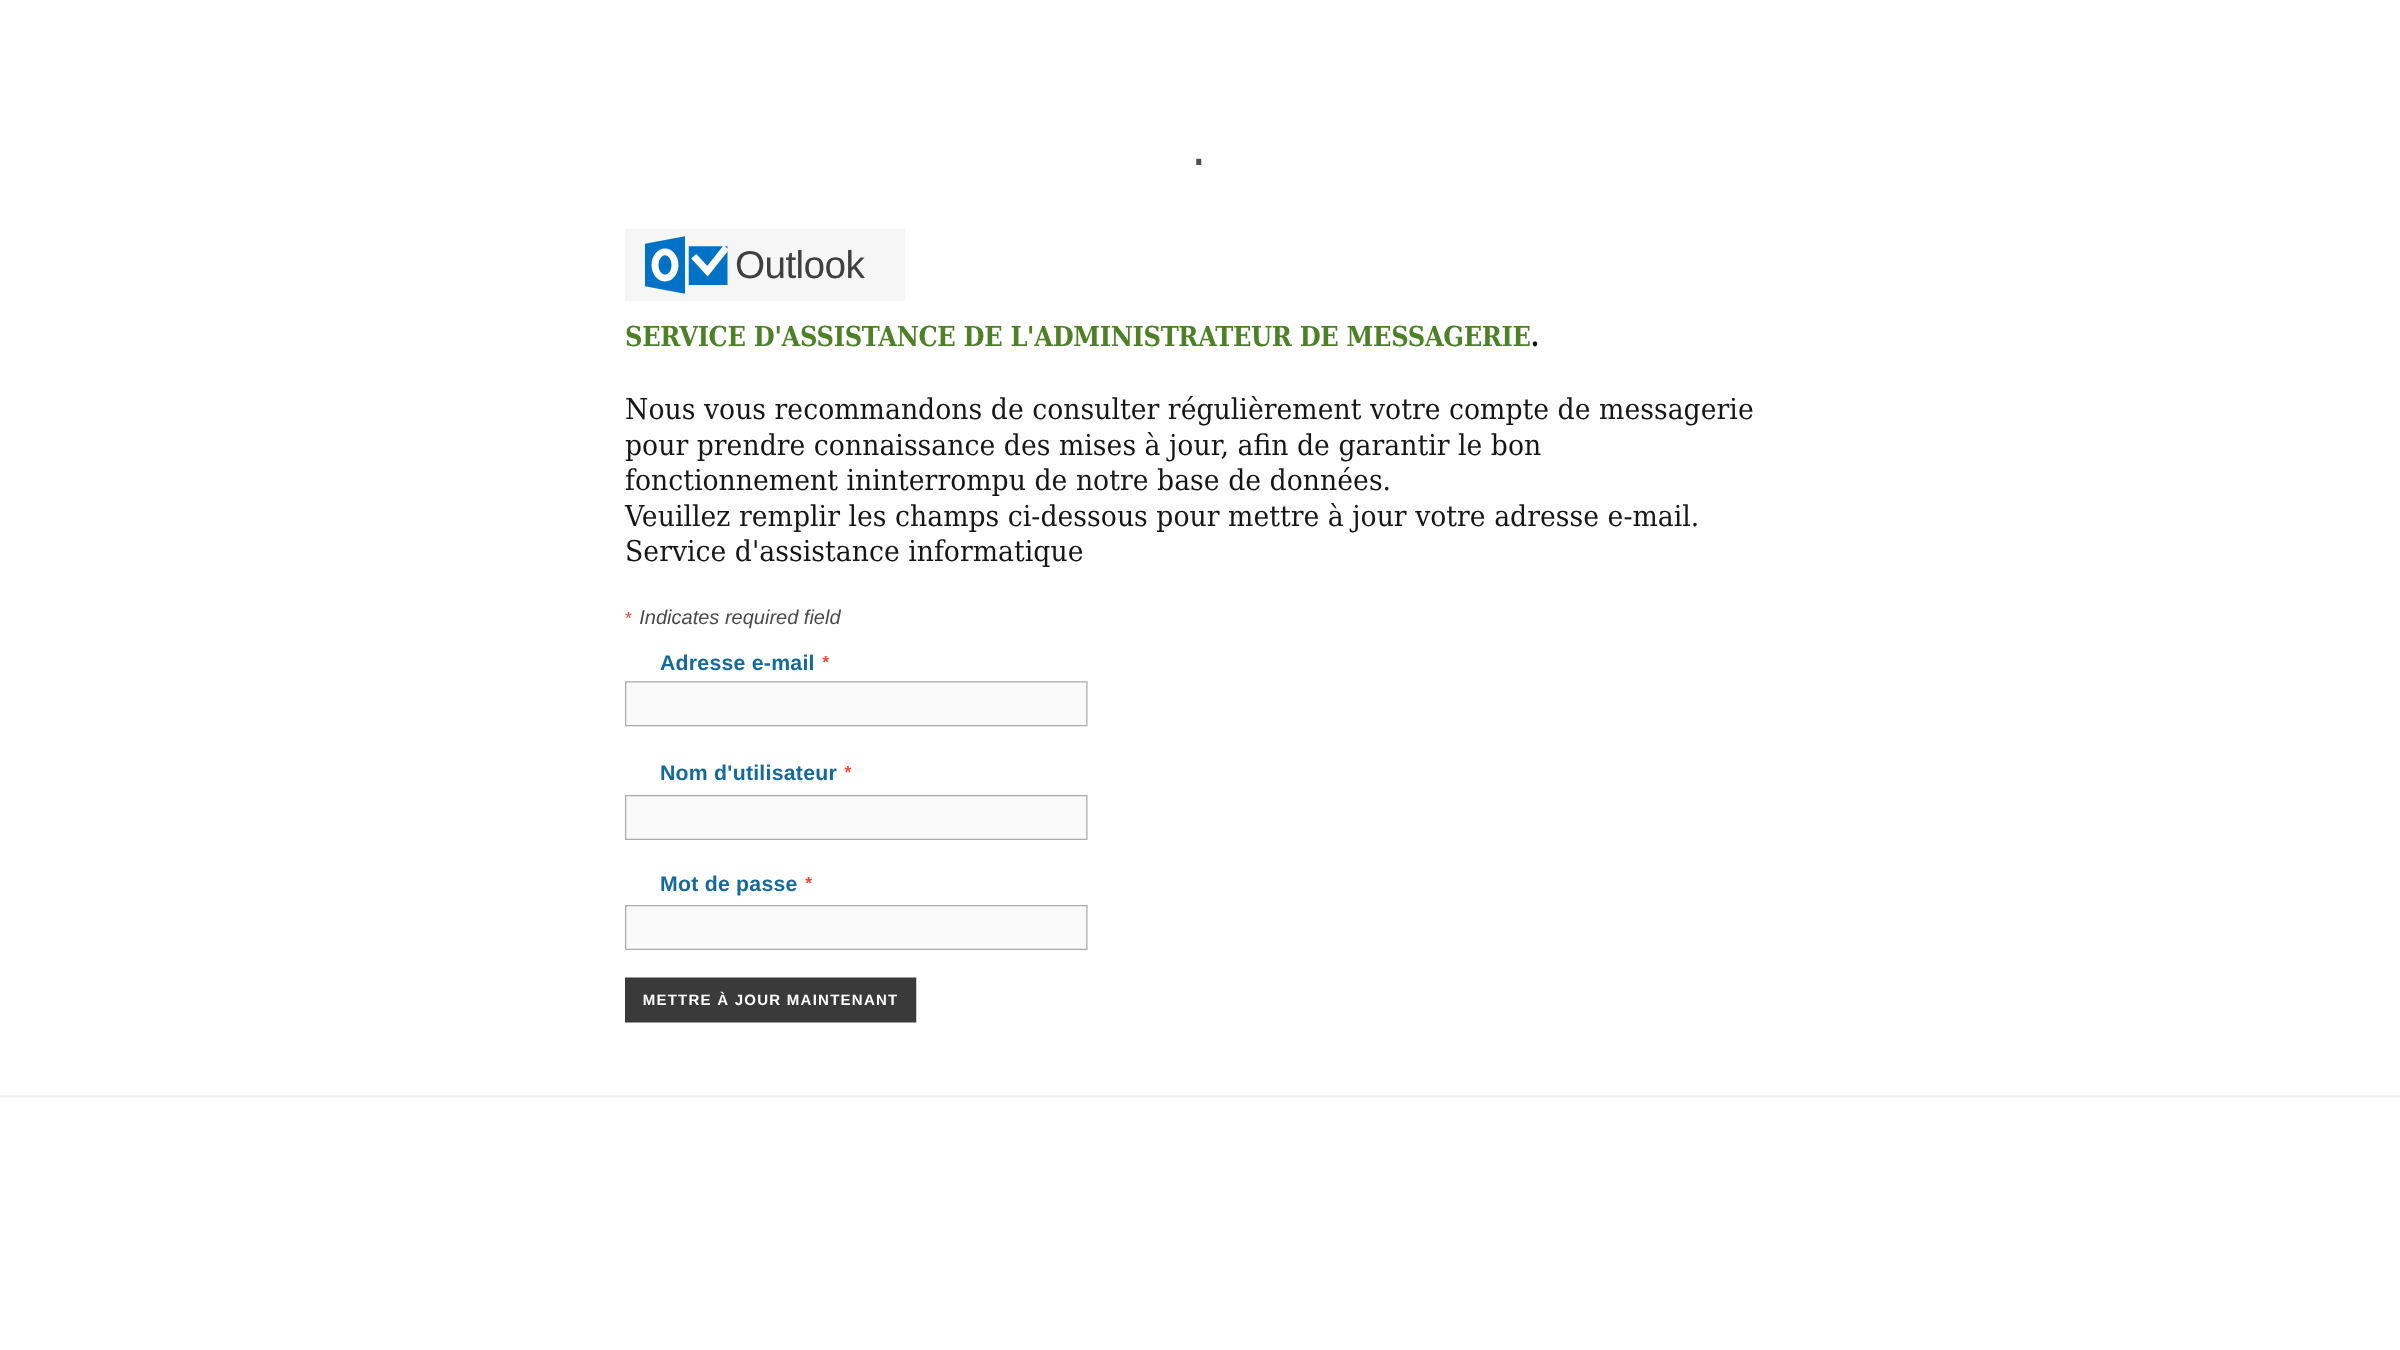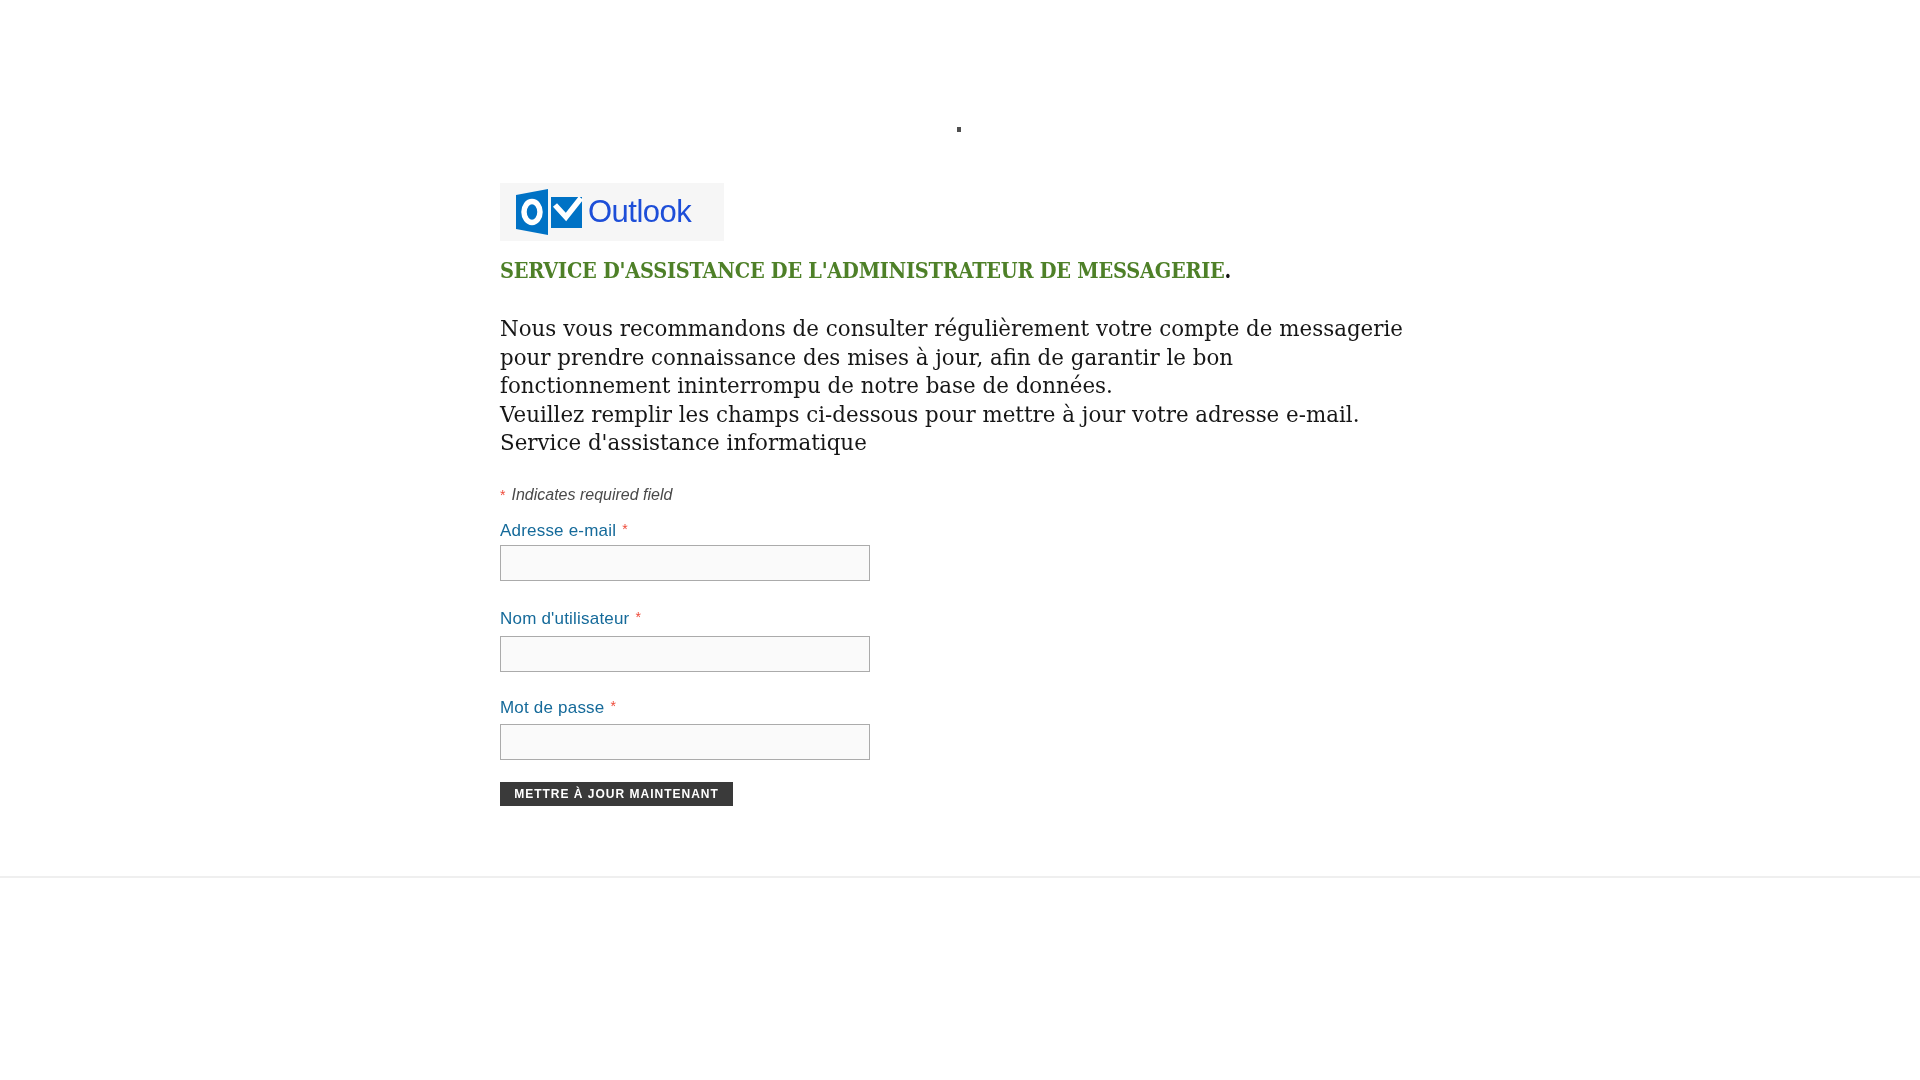--- a/index.html
+++ b/index.html
@@ -15,21 +15,21 @@
   }
 
   
   .logo-box {
     left: 500px; top: 183px; width: 224px; height: 58px;
     background: #f6f6f6;
     display: flex; align-items: center; padding-left: 10px;
   }
   .logo-icon { width: 74px; height: 50px; flex: 0 0 auto; }
   .logo-text {
-    color: #1d4ed8; font-size: 31px; font-weight: 400;
+    color: #404040; font-size: 31px; font-weight: 400;
     letter-spacing: -0.5px; margin-left: 4px;
     font-family: "Liberation Sans", sans-serif;
   }
 
   
   .heading {
     left: 500px; top: 257px; width: 1000px;
     font-family: "DejaVu Serif", serif;
     font-size: 22px; font-weight: 700; letter-spacing: -0.3px;
     transform: scaleX(0.88); transform-origin: 0 0;
@@ -49,41 +49,41 @@
 
   
   .required-note {
     left: 500px; top: 486px;
     font-size: 16px; font-style: italic; color: #4a4a4a; text-align: center;
   }
   .required-note .marker { color: #ee4938; font-style: normal; font-size: 14px; margin-right: 6px; }
 
   
   .field-label {
-    left: 500px;
-    font-size: 17px; font-weight: 400; color: #156a9a;
+    left: 528px;
+    font-size: 17px; font-weight: 700; color: #156a9a;
     letter-spacing: 0.2px;
   }
   .field-label .req {
     color: #ee4938; font-size: 14px; margin-left: 6px;
     position: relative; top: -2px;
   }
   .field-input {
     left: 500px; width: 370px; height: 36px;
     background: #fafafa; border: 1px solid #ababab; border-radius: 0;
     font-size: 16px; padding: 0 8px; color: #333;
     outline: none;
   }
   .lbl-1 { top: 521px; } .inp-1 { top: 545px; }
   .lbl-2 { top: 609px; } .inp-2 { top: 636px; }
   .lbl-3 { top: 698px; } .inp-3 { top: 724px; }
 
   
   .submit-btn {
-    left: 500px; top: 782px; width: 233px; height: 24px;
+    left: 500px; top: 782px; width: 233px; height: 36px;
     background: #3a3a3a; color: #ffffff; border: none;
     font-family: "Liberation Sans", sans-serif;
     font-size: 12px; font-weight: 700; letter-spacing: 1px;
     text-transform: uppercase; cursor: pointer;
     display: flex; align-items: center; justify-content: center;
   }
 
   
   .footer-line {
     left: 0; top: 876px; width: 1920px; height: 2px;

